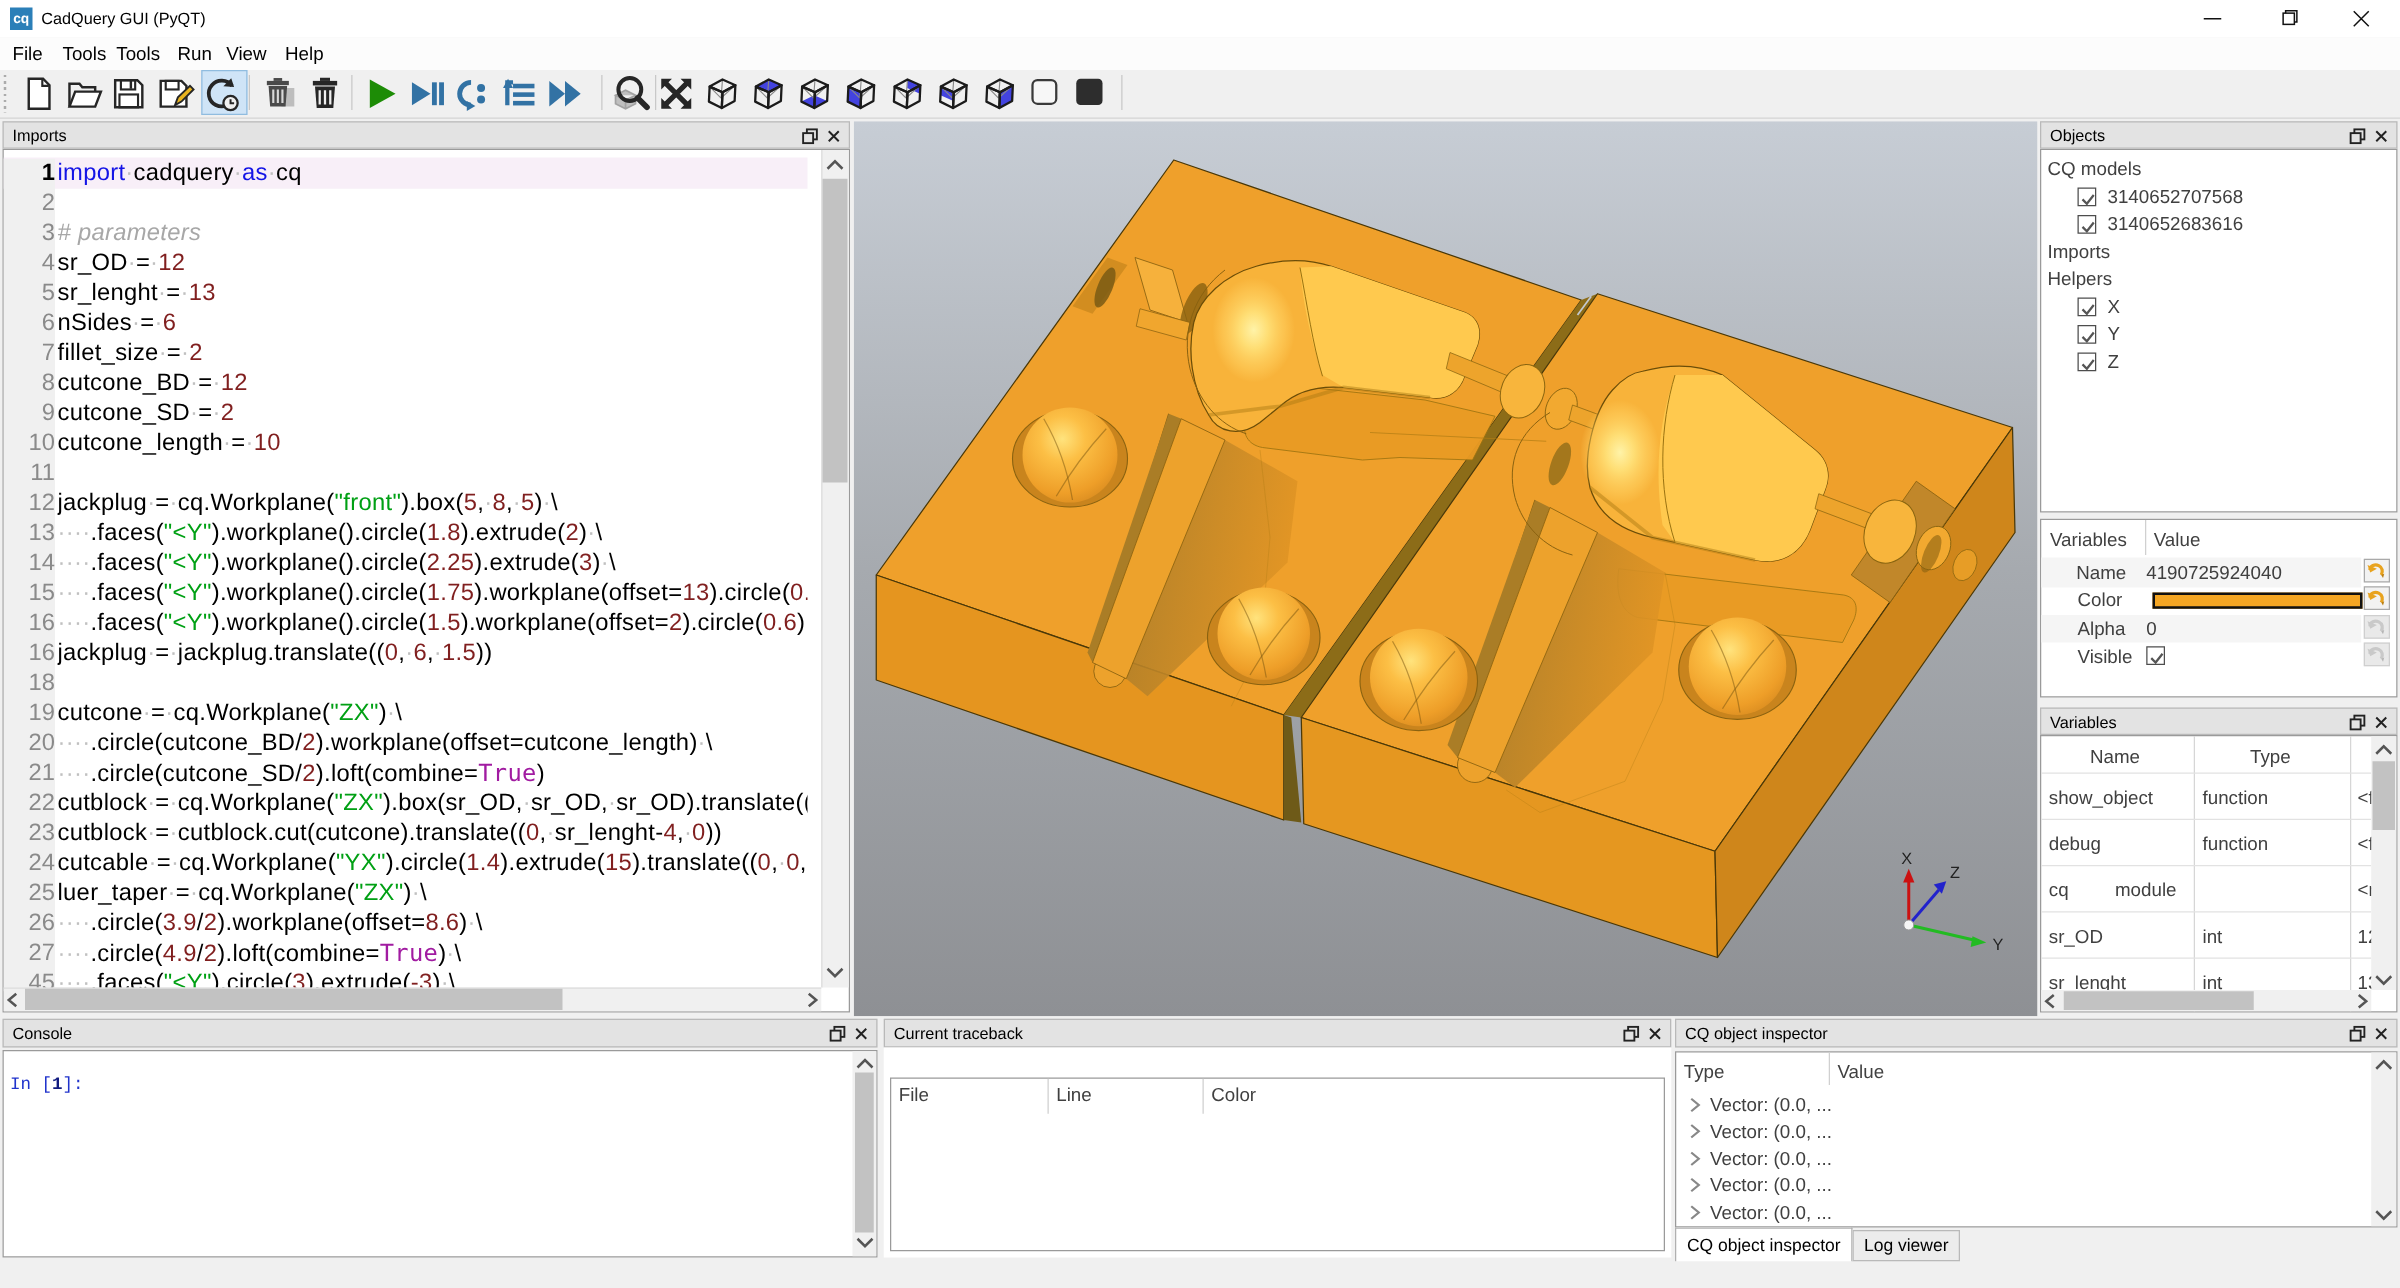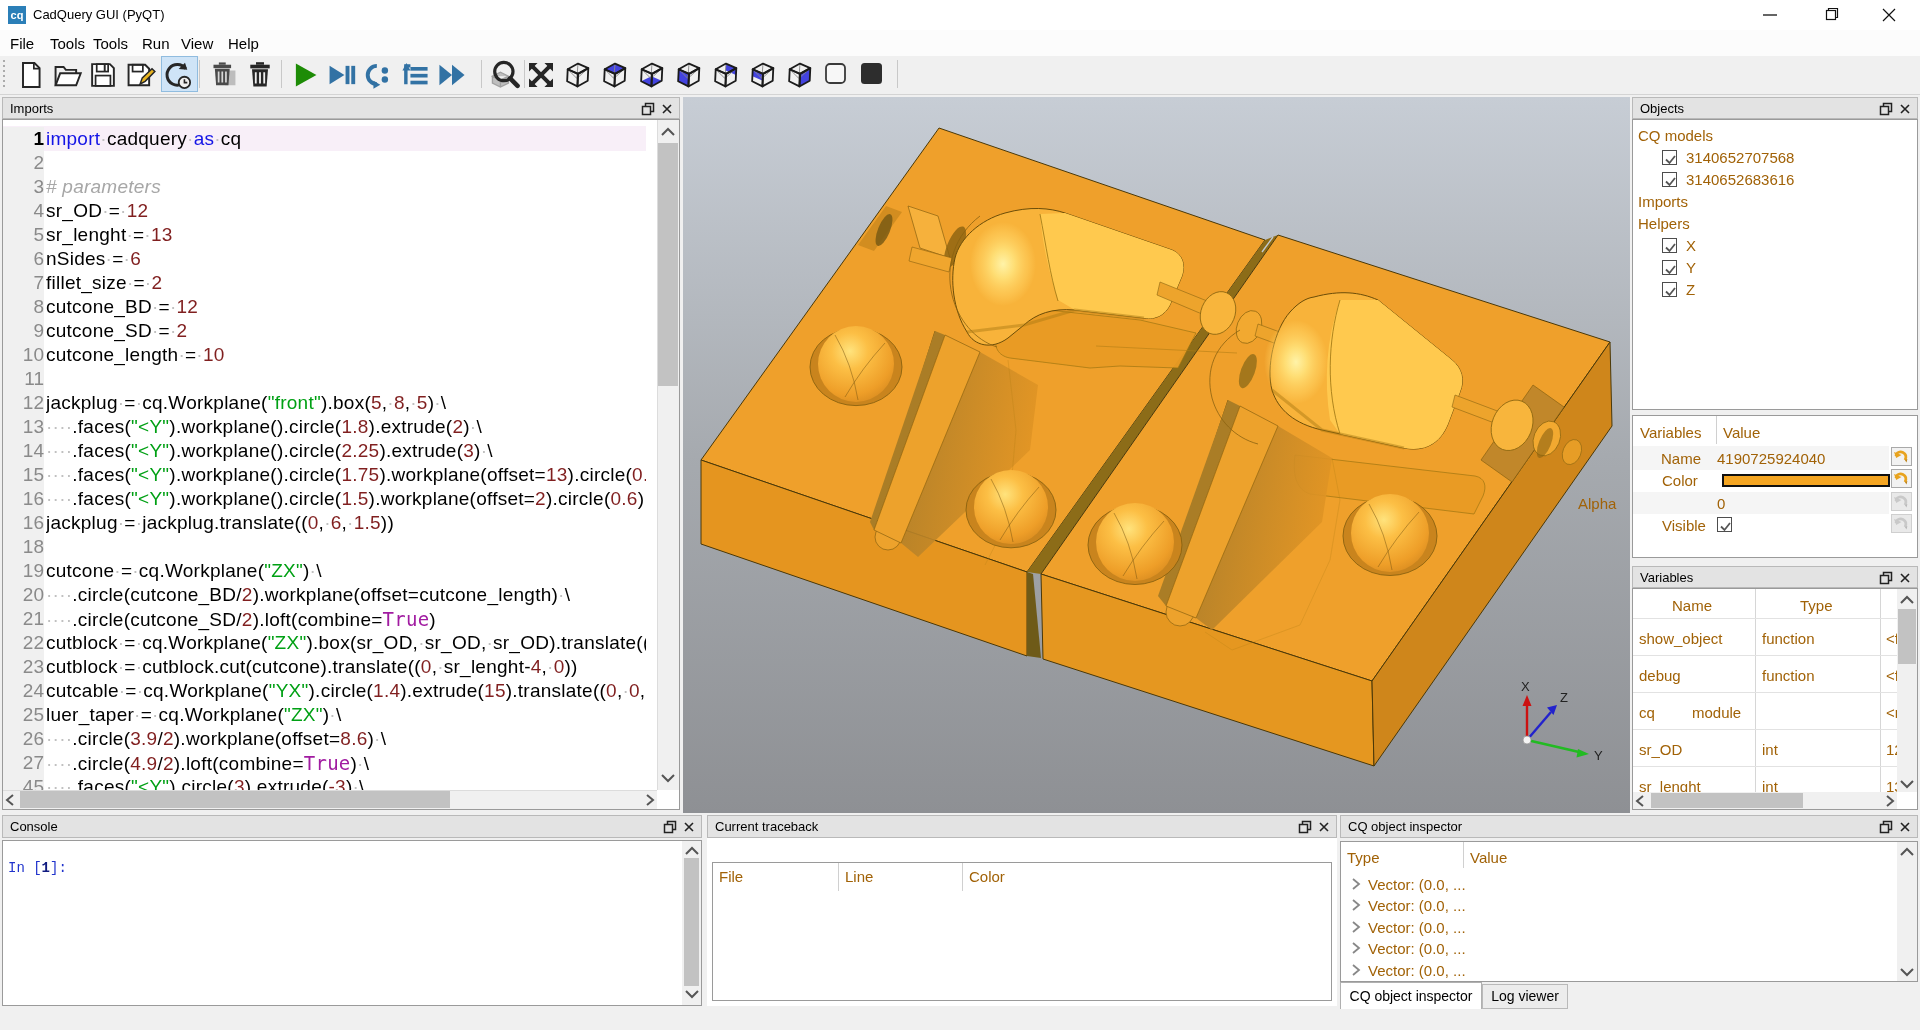--- a/index.html
+++ b/index.html
@@ -30,21 +30,21 @@
 .cl nn { color:#801f1f; }
 .cl kk { color:#1414e6; }
 .cl ss { color:#00a014; }
 .cl tt { color:#a11ba1; }
 .cl cc { color:#a7a7a7; font-style:italic; }
 .cl sp { color:#c0c0c0; }
 
 .sb { position:absolute; background:#f0f0f0; }
 .sbthumb { position:absolute; background:#c2c2c2; }
 
-.t15 { font-size:15px; color:#a16207; position:absolute; }
+.t15 { font-size:15px; color:#404040; position:absolute; }
 .cb { position:absolute; width:15px; height:15px; border:1px solid #4d4d4d; background:#fff; }
 .cb svg { position:absolute; left:0px; top:1px; }
 
 .tab { position:absolute; font-size:14px; text-align:center; }
 </style>
 </head>
 <body>
 
 <div id="titlebar">
   <div id="cqicon">cq</div>
@@ -447,21 +447,21 @@
 <div id="paramtable">
 <div class="t15" style="left:1640px;top:424px">Variables</div>
 <div class="t15" style="left:1723px;top:424px">Value</div>
 <div class="abs" style="left:1716px;top:416px;width:1px;height:28px;background:#d0d0d0"></div>
 <div class="abs" style="left:1633px;top:446px;width:256px;height:24px;background:#f5f5f5"></div>
 <div class="abs" style="left:1633px;top:492px;width:256px;height:22px;background:#f5f5f5"></div>
 <div class="t15" style="left:1661px;top:450px">Name</div>
 <div class="t15" style="left:1717px;top:450px">4190725924040</div>
 <div class="t15" style="left:1662px;top:472px">Color</div>
 <div class="abs" style="left:1722px;top:474px;width:168px;height:13px;background:#f5a623;border:2px solid #111"></div>
-<div class="t15" style="left:1578px;top:495px">Alpha</div>
+<div class="t15" style="left:1662px;top:495px">Alpha</div>
 <div class="t15" style="left:1717px;top:495px">0</div>
 <div class="t15" style="left:1662px;top:517px">Visible</div>
 <div class="cb" style="left:1717px;top:517px">
       <svg width="15" height="15">
         <path d="M3 7.5 L6.5 11 L12 4" fill="none" stroke="#555" stroke-width="1.8"></path>
       </svg>
     </div>
 <div class="abs" style="left:1891px;top:447px;width:21px;height:19px;background:#f2f2f2;border:1px solid #a9a9a9"></div>
     <svg class="abs" style="left:1892px;top:448px" width="19" height="17" viewBox="0 0 19 17">
       <path d="M4 8 C4 4.5, 8 3, 11 4.5 C14 6, 14.5 9, 13 12" fill="none" stroke="#e8a31f" stroke-width="2.6"></path>

